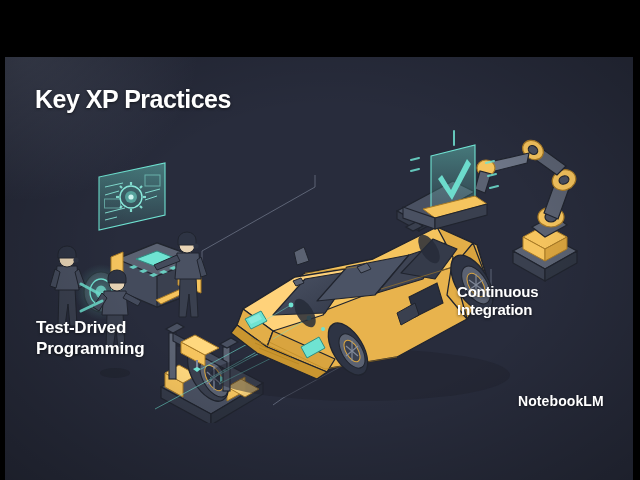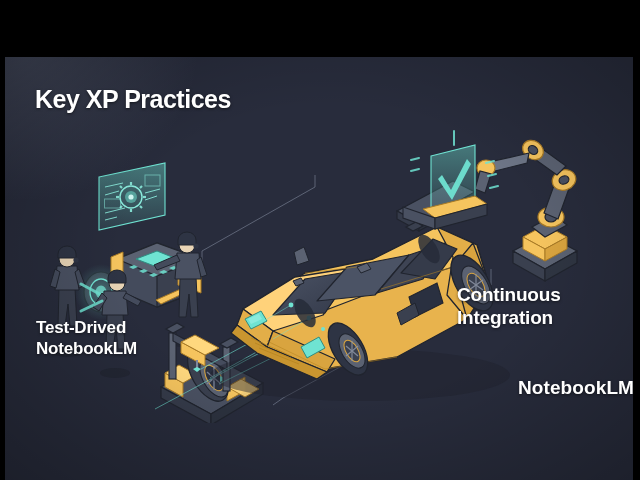--- a/index.html
+++ b/index.html
@@ -15,22 +15,22 @@
          pointer-events:none;}
   #slide .vign{position:absolute;inset:0;
          background:radial-gradient(ellipse at 52% 46%,rgba(0,0,0,0) 45%,rgba(0,0,0,.30) 100%);
          pointer-events:none;}
 
   .txt{position:absolute;color:#ffffff;font-weight:bold;letter-spacing:-.2px;
        text-shadow:0 1px 3px rgba(0,0,0,.55);white-space:pre-line;}
   #title{left:30px;top:28px;font-size:25px;letter-spacing:-.5px;}
   #lbl-pp{left:31px;top:73px;font-size:15.5px;}
   #lbl-tdd{left:31px;top:261px;font-size:17px;line-height:1.22;}
-  #lbl-ci{left:452px;top:226px;font-size:19px;line-height:1.22;}
-  #wm{left:513px;top:320px;font-size:19px;letter-spacing:.1px;}
+  #lbl-ci{left:452px;top:226px;font-size:15px;line-height:1.22;}
+  #wm{left:513px;top:336px;font-size:14px;letter-spacing:.1px;}
 
   #art{position:absolute;left:0;top:0;width:628px;height:366px;}
 </style>
 </head>
 <body>
 
 <div id="stage">
 
   <div id="slide">
 
@@ -352,20 +352,20 @@
         <path d="M430,161 L482,147 L482,158 L430,172 Z" fill="#3a404f" stroke="#20242e" stroke-width="1.1"></path>
       </g>
     </svg>
 
     <div class="vign"></div>
 
     <div class="txt" id="title">Key XP Practices</div>
 
 
     <div class="txt" id="lbl-tdd">Test-Drived
-NotebookLM</div>
+Programming</div>
 
     <div class="txt" id="lbl-ci">Continuous
 Integration</div>
 
     <div class="txt" id="wm">NotebookLM</div>
   </div>
 </div>
 
 </body></html>

